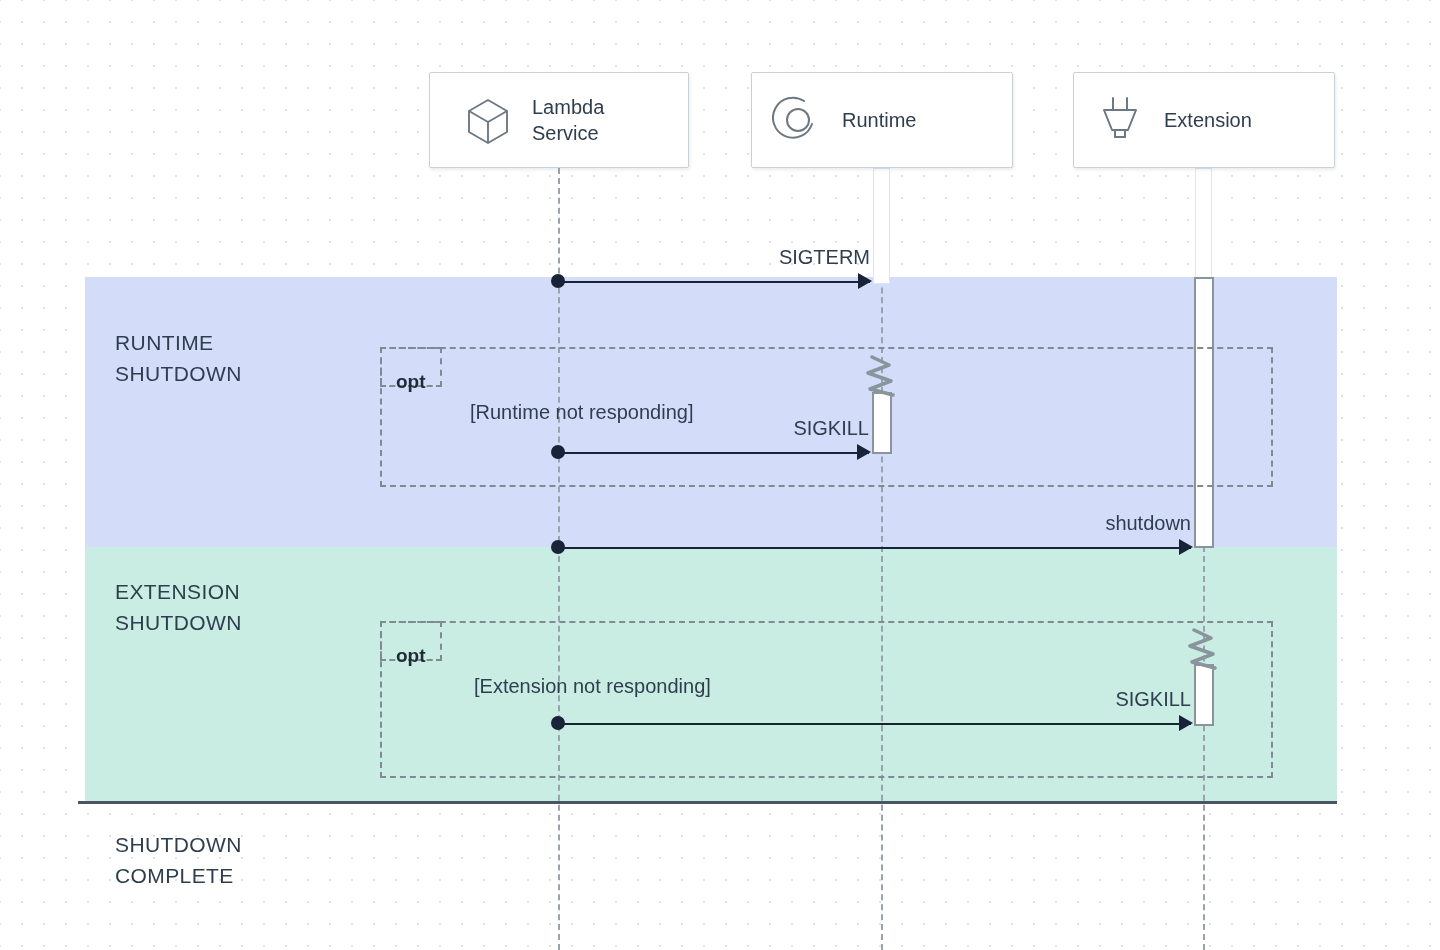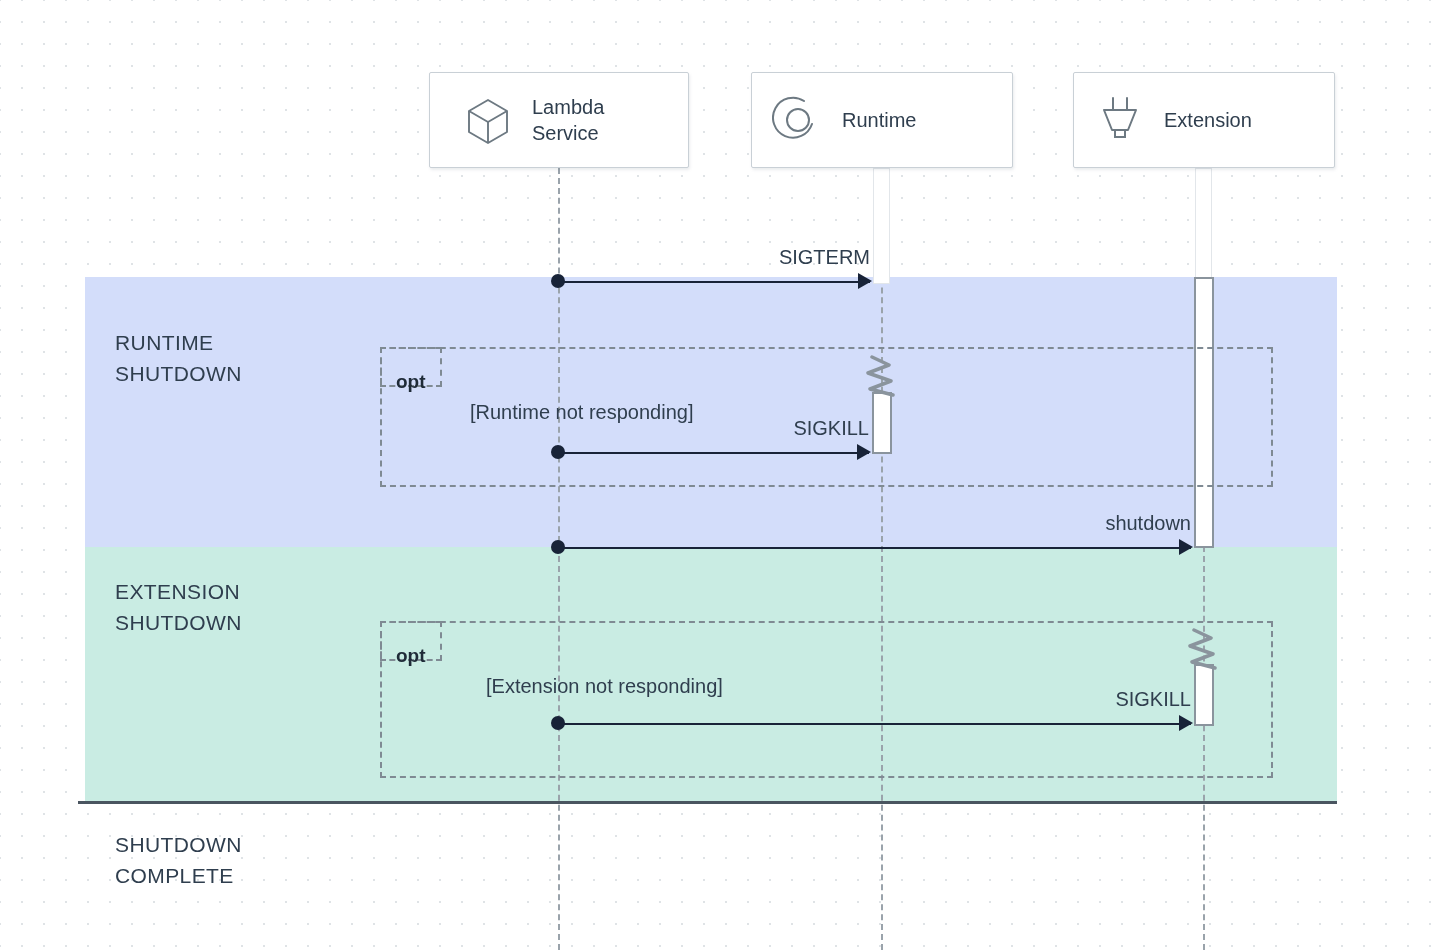--- a/index.html
+++ b/index.html
@@ -180,21 +180,21 @@
     font-size: 20px;
     line-height: 26px;
     color: #2f3e4e;
     white-space: nowrap;
     margin-top: 44px;
   }
 
   #fragment-runtime   { left: 380px; top: 347px; width: 893px; height: 140px; }
   #fragment-runtime   .frag-cond { left: 88px; }
   #fragment-extension { left: 380px; top: 621px; width: 893px; height: 157px; }
-  #fragment-extension .frag-cond { left: 104px; }
+  #fragment-extension .frag-cond { left: 92px; }
 
   
   .zigzag { position: absolute; }
 
   #zig-runtime   { left: 856px;  top: 355px; }
   #zig-extension { left: 1178px; top: 628px; }
 </style>
 </head>
 <body>
 

